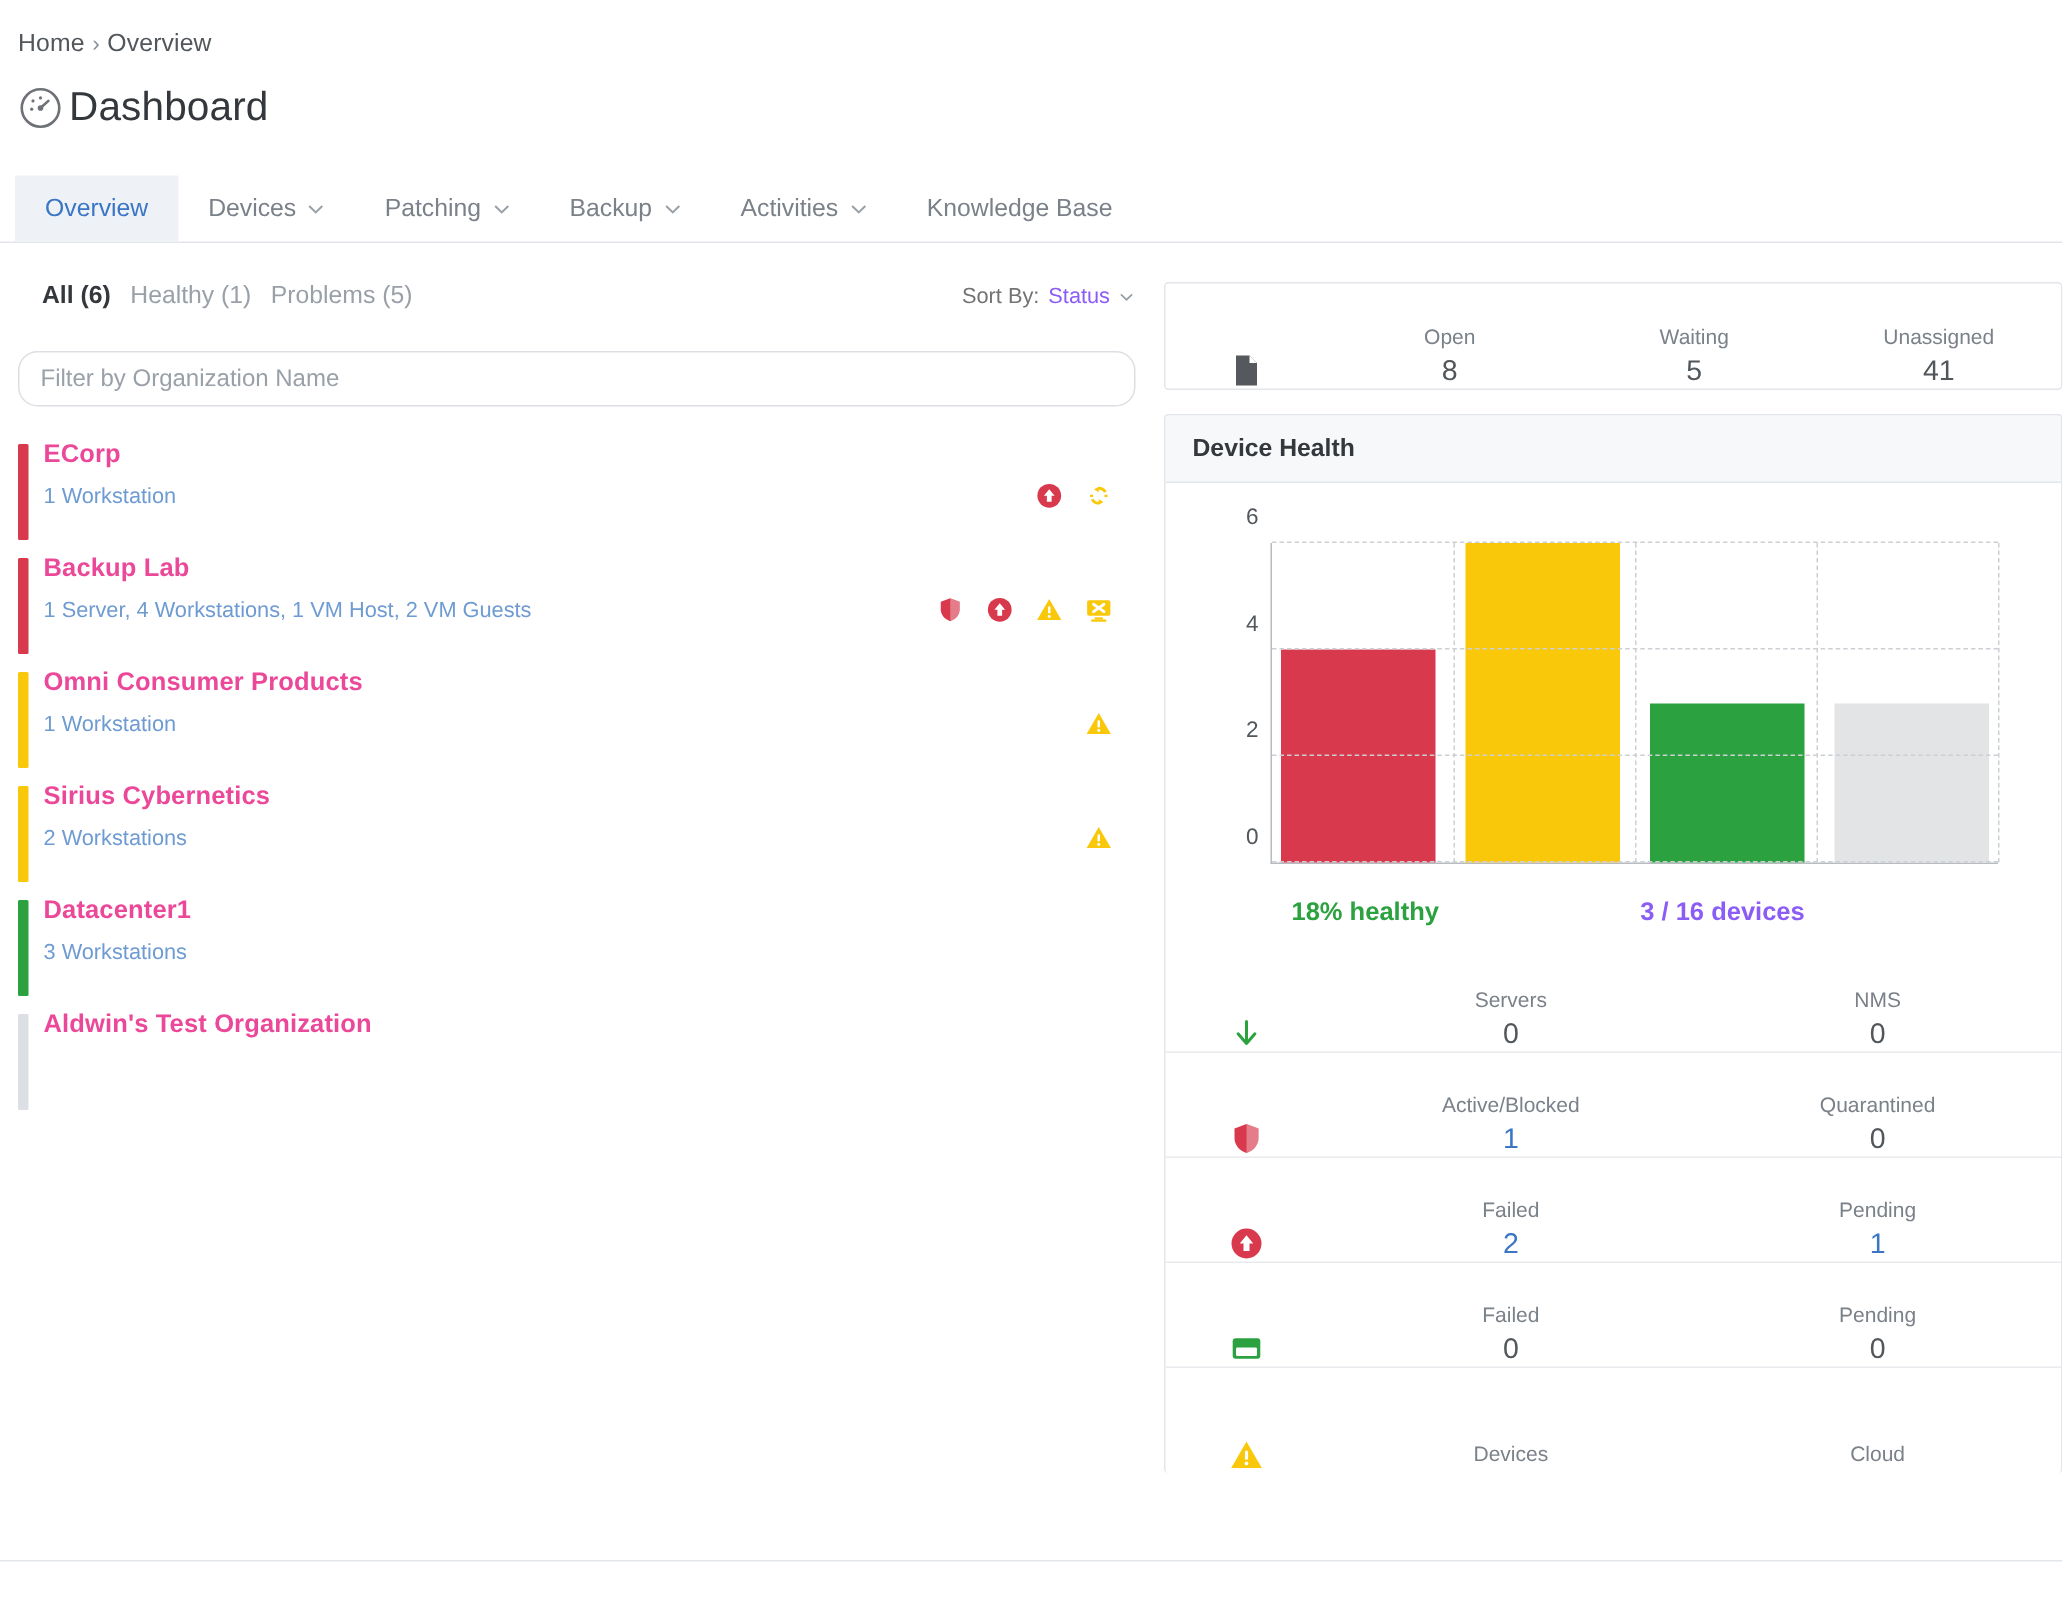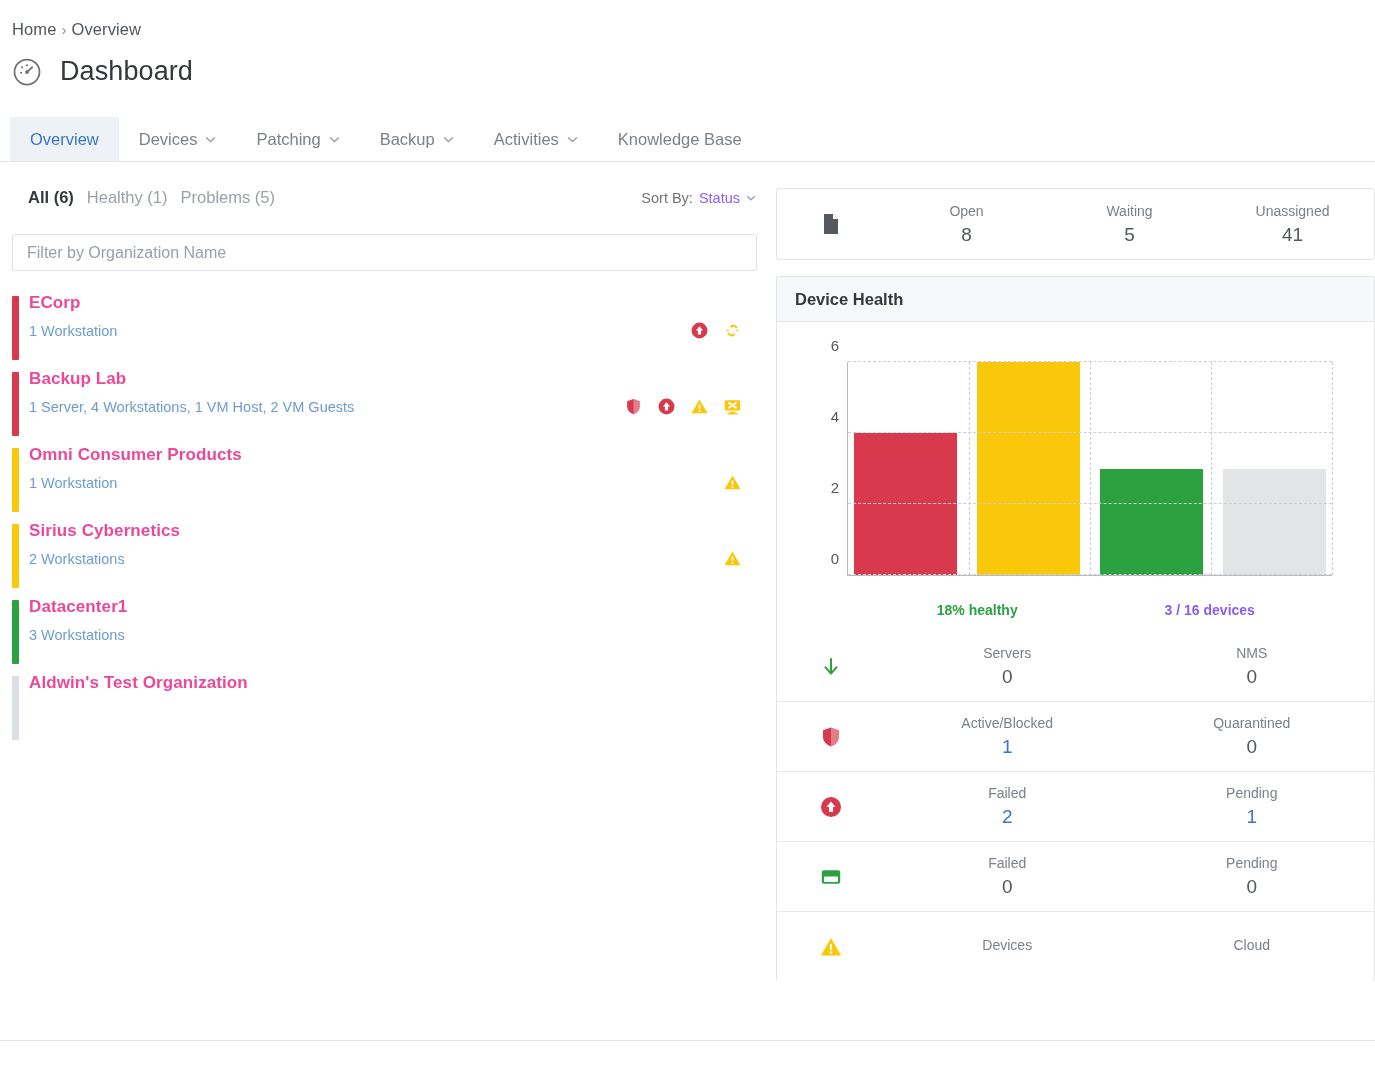--- a/index.html
+++ b/index.html
@@ -16,21 +16,21 @@
   
   .breadcrumb {
     position: absolute; left: 12px; top: 20px;
     font-size: 16.5px; color: #52575c; letter-spacing: .1px;
   }
   .breadcrumb .sep { color: #8a8f94; margin: 0 5px; font-size: 15px; }
 
   
   .title-row {
     position: absolute; left: 12px; top: 56px;
-    display: flex; align-items: center; gap: 18px;
+    display: flex; align-items: center; gap: 4px;
   }
   .gauge-icon { width: 30px; height: 30px; display: block; }
   .page-title {
     font-size: 27px; font-weight: 400; color: #34383d; letter-spacing: .1px;
   }
 
   
   .tabbar {
     position: absolute; left: 0; top: 117px; width: 1375px; height: 45px;
     border-bottom: 1px solid #e2e5e9;
@@ -60,21 +60,21 @@
     font-size: 14.5px; color: #52575c;
     display: flex; align-items: center; gap: 6px; cursor: pointer;
   }
   .sortby .lbl { color: #737373; }
   .sortby .val { color: #8b5cf6; }
   .sortby .caret { width: 10px; height: 6px; }
 
   .filterinput {
     position: absolute; left: 12px; top: 72px;
     width: 745px; height: 37px;
-    border: 1px solid #dcdfe3; border-radius: 3px;
+    border: 1px solid #dcdfe3; border-radius: 13px;
     background: #fff; font-size: 16px; color: #34383d;
     padding: 0 14px; outline: none;
     font-family: "Liberation Sans", sans-serif;
   }
   .filterinput::placeholder { color: #9aa0a8; }
 
   
   .orglist { position: absolute; left: 12px; top: 128px; width: 748px; }
   .orgrow {
     position: relative; display: flex; align-items: flex-start;
@@ -107,21 +107,21 @@
   }
   .card.nob { border-bottom: none; }
   .cardhead {
     height: 45px; background: #f7f8f9; border-bottom: 1px solid #e2e5e9;
     display: flex; align-items: center; padding-left: 18px;
     font-size: 16.5px; font-weight: bold; color: #34383d;
   }
 
   
   .statrow {
-    display: flex; align-items: center; min-height: 70px;
+    display: flex; align-items: flex-end; min-height: 70px;
     border-bottom: 1px solid #e8eaed;
   }
   .statrow:last-child { border-bottom: none; }
   .staticon {
     width: 108px; display: flex; justify-content: center; align-items: center;
   }
   .staticon svg { width: 24px; height: 24px; display: block; }
   .statcells { flex: 1; display: flex; }
   .statcell {
     flex: 1; text-align: center;
@@ -153,21 +153,21 @@
   .bars {
     position: absolute; left: 0; right: 0; bottom: 0; top: 0;
     display: flex; align-items: flex-end; justify-content: space-between;
     padding: 0 6px;
   }
   .bar { width: 103px; }
   .chartfoot {
     position: absolute; left: 56px; right: 20px; bottom: 2px;
     display: flex;
   }
-  .chartfoot div { flex: 1; text-align: center; font-size: 14px; font-weight: bold; }
+  .chartfoot div { flex: 1; text-align: left; font-size: 17px; font-weight: bold; }
   .foot-healthy { color: #2BA23F; }
   .foot-devices { color: #8b5cf6; }
 
   .bottomline {
     position: absolute; left: 0; top: 1040px; width: 1375px;
     border-top: 1px solid #e2e5e9;
   }
 </style>
 </head>
 <body>

